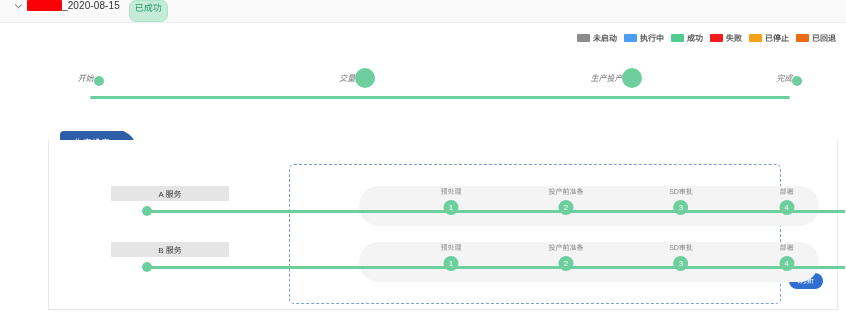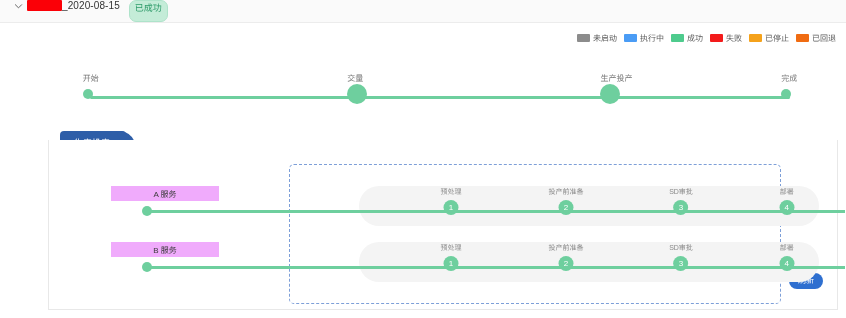--- a/index.html
+++ b/index.html
@@ -48,35 +48,35 @@
   }
   .meta-lbl { color: #666; }
   .meta-val { color: #222; font-weight: bold; letter-spacing: .1px; }
   .meta-gap { width: 16px; }
 
   
   .legend {
     position: absolute; right: 10px; top: 32px;
     display: flex; align-items: center; gap: 7px;
   }
-  .lg-item { display: flex; align-items: center; gap: 3px; }
+  .lg-item { display: flex; align-items: center; gap: 3px; font-weight: bold; }
   .lg-sw { width: 13px; height: 8px; border-radius: 1px; display: block; }
   .lg-tx { font-size: 8px; color: #5b5b5b; white-space: nowrap; }
 
   
   .stepper {
     position: absolute; left: 80px; top: 72px; width: 720px; height: 38px;
   }
   .step-line {
     position: absolute; left: 10px; right: 10px; top: 24px; height: 3px;
     background: #6ecf9e; border-radius: 2px;
   }
   .step {
     position: absolute; top: 0; transform: translateX(-50%);
-    display: flex; flex-direction: column; 
+    display: flex; flex-direction: row; align-items: center; font-style: italic;
   }
   .step-lbl { font-size: 8px; color: #777; margin-bottom: 6px; white-space: nowrap; }
   .step-dot { background: #6ecf9e; border-radius: 50%; }
   .step-dot.sm { width: 10px; height: 10px; }
   .step-dot.lg { width: 20px; height: 20px; margin-top: -5px; }
 
   
   .card {
     position: absolute; left: 48px; top: 140px; width: 790px; height: 170px;
     background: #ffffff; border: 1px solid #e8e8e8; border-top: none;
@@ -105,22 +105,22 @@
   }
 
   
   .flow-area { position: absolute; left: 0; top: 18px; width: 790px; height: 150px; }
 
   .svc-row { position: absolute; left: 0; width: 790px; height: 52px; }
   .svc-row.r1 { top: 28px; }
   .svc-row.r2 { top: 84px; }
 
   .svc-tag {
-    position: absolute; left: 62px; top: 0; width: 108px; height: 15px;
-    background: #f0abfc; display: flex; align-items: center;
+    position: absolute; left: 62px; top: 0; width: 118px; height: 15px;
+    background: #e5e5e5; display: flex; align-items: center;
     justify-content: center; font-size: 8px; color: #3b3b3b; text-align: center;
   }
   .svc-start-line {
     position: absolute; left: 96px; top: 24px; width: 300px; height: 3px;
     background: #6ecf9e;
   }
   .svc-start-dot {
     position: absolute; left: 93px; top: 20px; width: 10px; height: 10px;
     background: #6ecf9e; border-radius: 50%;
   }

